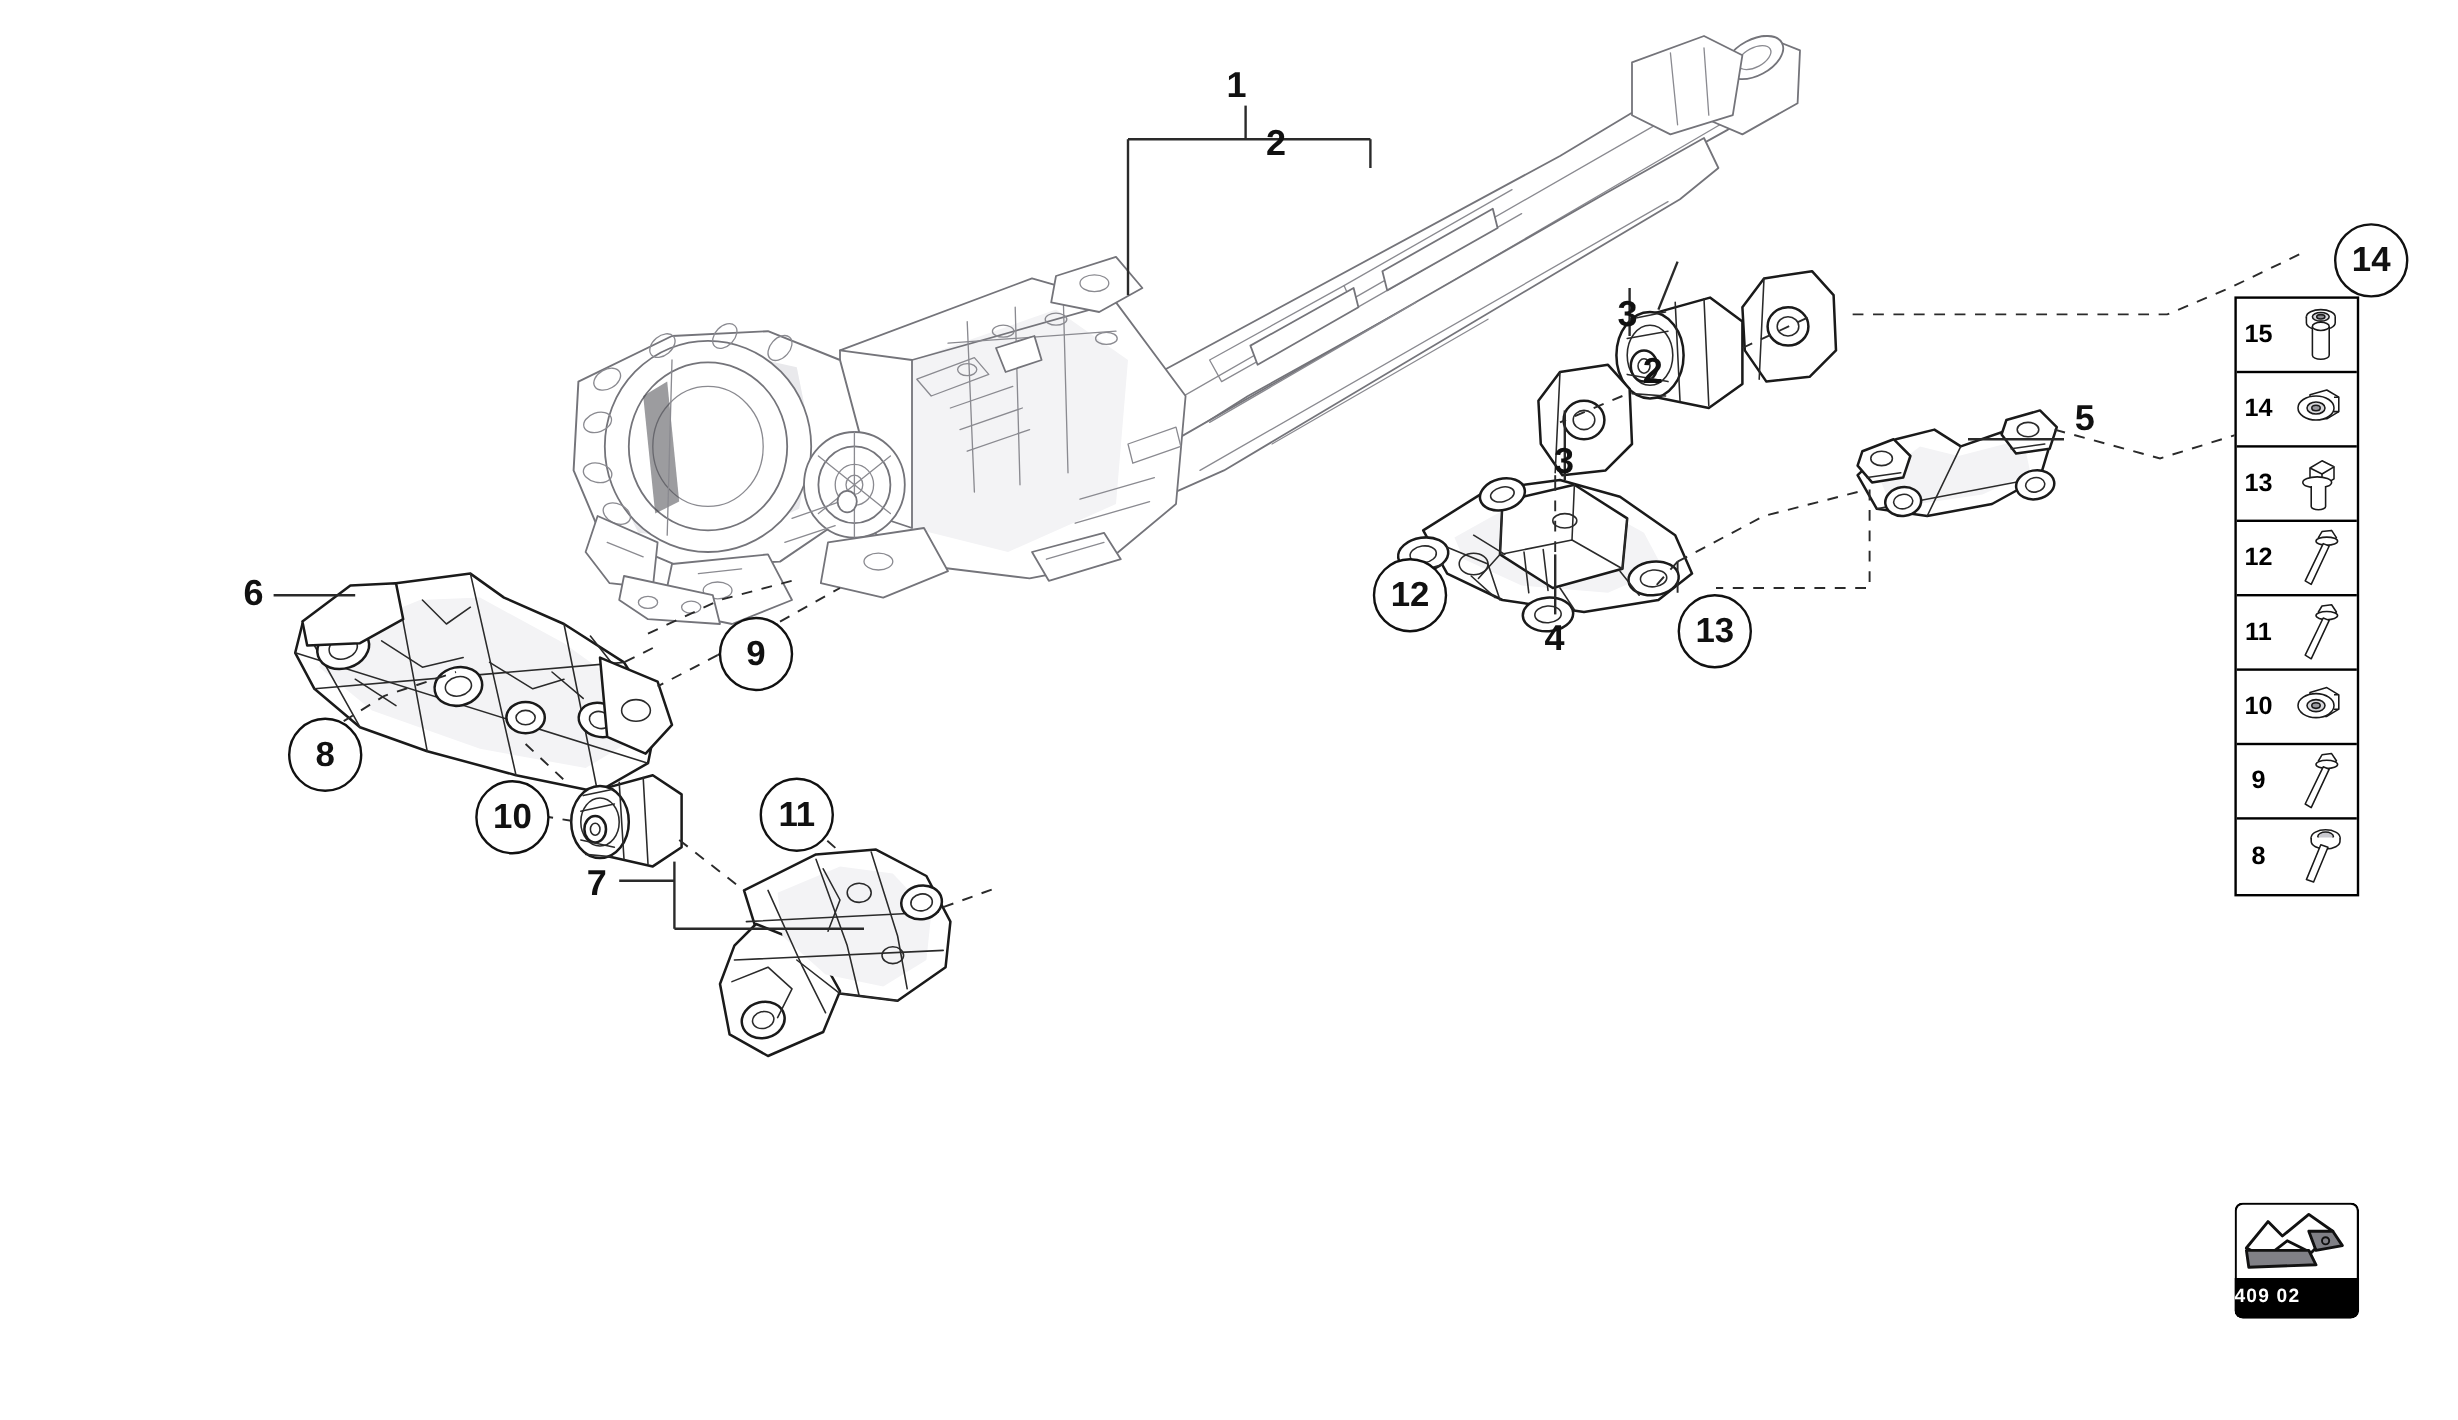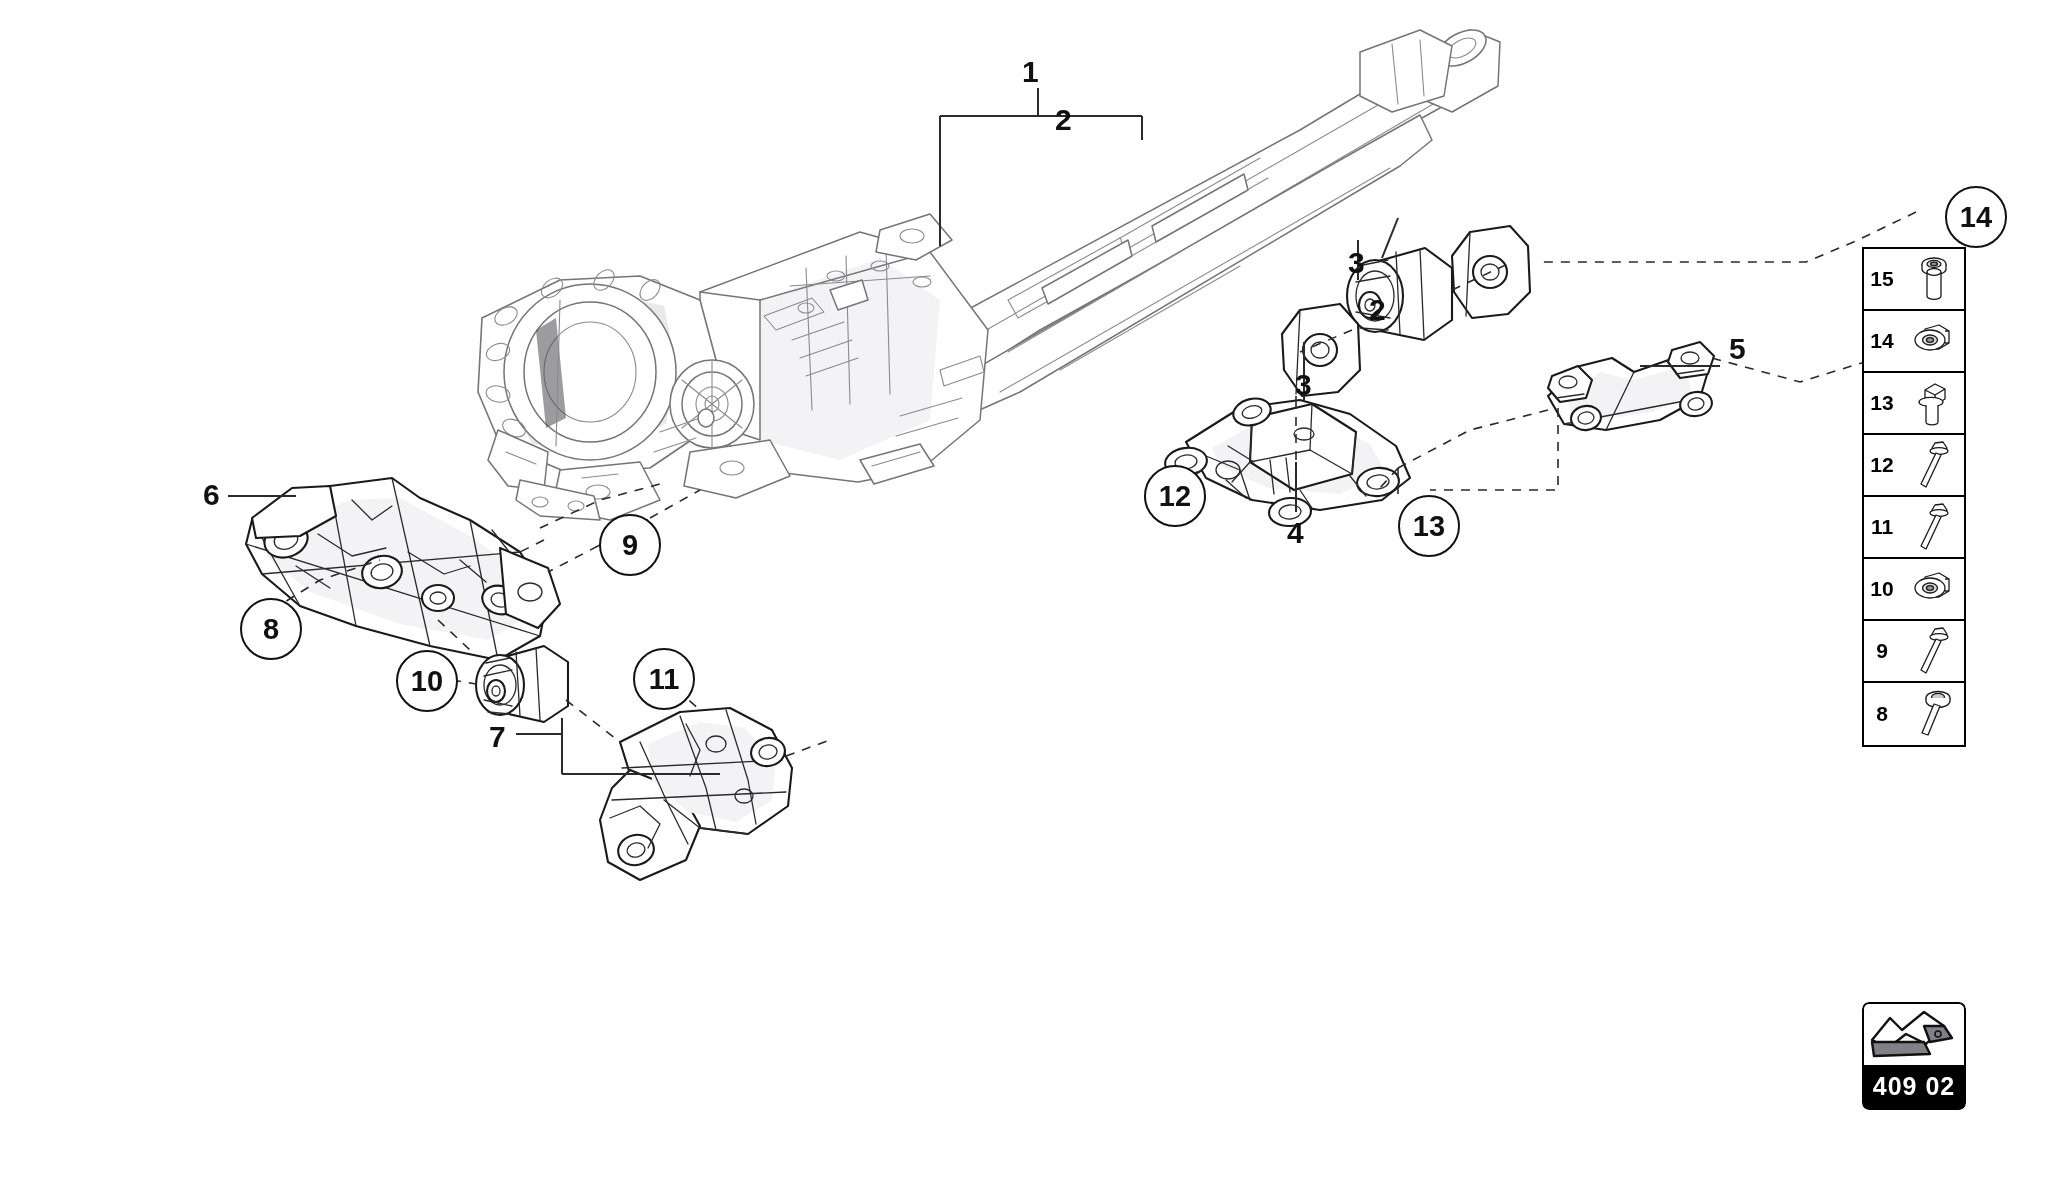--- a/index.html
+++ b/index.html
@@ -80,23 +80,23 @@
     border:2.2px solid #000;
     border-bottom:none;
     border-radius:7px 7px 0 0;
     box-sizing:border-box;
     background:#fff;
     display:flex;align-items:center;justify-content:center;
     overflow:hidden;
   }
   #badge-label{
     background:#000;color:#fff;
-    text-align:center;
+    text-align:left;
     font-family:"Liberation Sans",sans-serif;
-    font-weight:bold;font-size:25px;
+    font-weight:bold;font-size:16px;
     letter-spacing:1px;
     padding:7px 0 9px 0;
     border-radius:0 0 7px 7px;
   }
 </style>
 </head>
 <body>
 
 <div id="stage">
 

